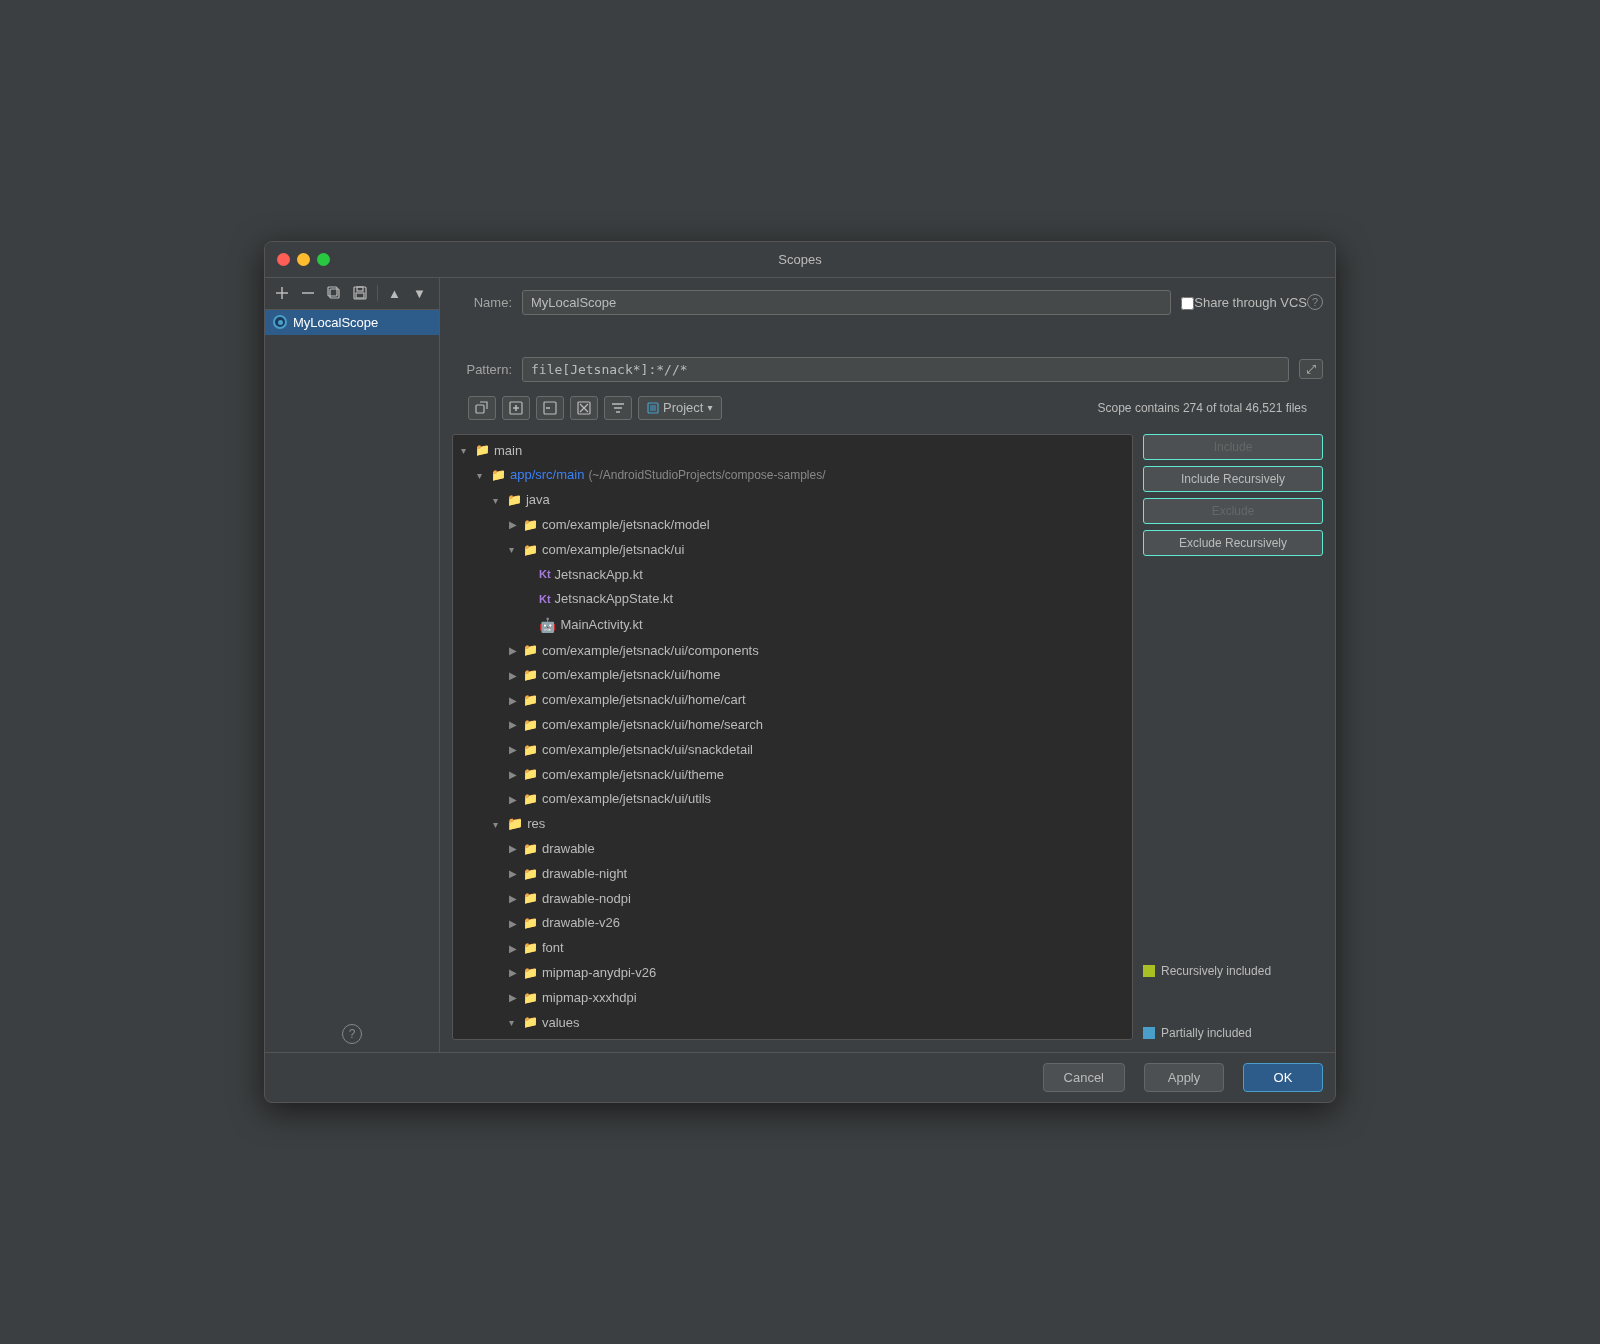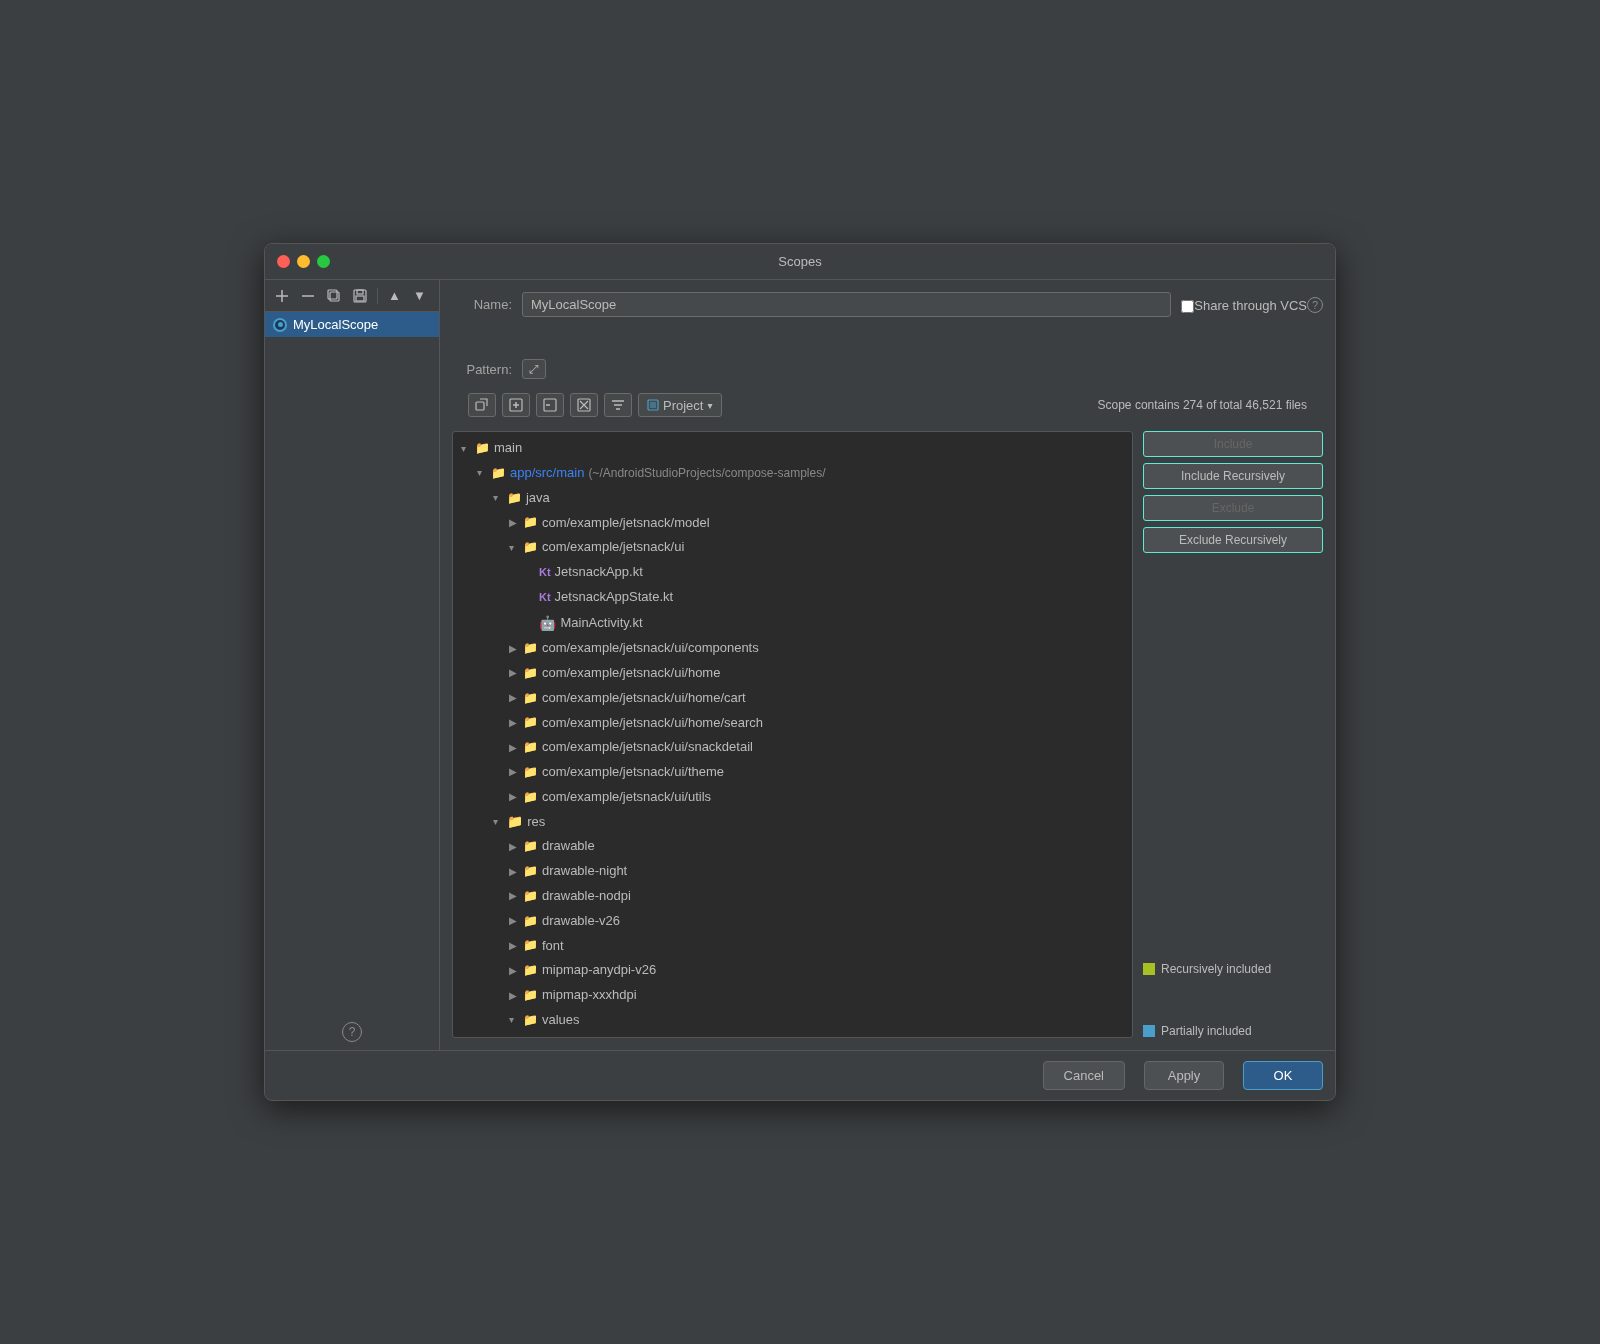--- a/index.html
+++ b/index.html
@@ -426,20 +426,21 @@
         <input class="field-input" type="text" value="MyLocalScope" style="">
         <div class="share-vcs">
           <input type="checkbox" class="share-checkbox" style="">
           <span>Share through VCS</span>
           <button class="vcs-help">?</button>
         </div>
       </div>
 
       <div class="pattern-row">
         <span class="field-label">Pattern:</span>
+        <input class="pattern-input" type="text" value="file[Jetsnack*]:*//*" style="">
         <button class="expand-btn">⤢</button>
       </div>
 
       <div class="tree-toolbar">
         <button class="tree-toolbar-btn" title="Collapse All">
           <svg width="14" height="14" viewBox="0 0 14 14">
               <rect x="1" y="4" width="8" height="8" rx="1" stroke="currentColor" stroke-width="1.2" fill="none"></rect>
               <path d="M5 1h7v7" stroke="currentColor" stroke-width="1.2" fill="none"></path>
             </svg>
         </button>

